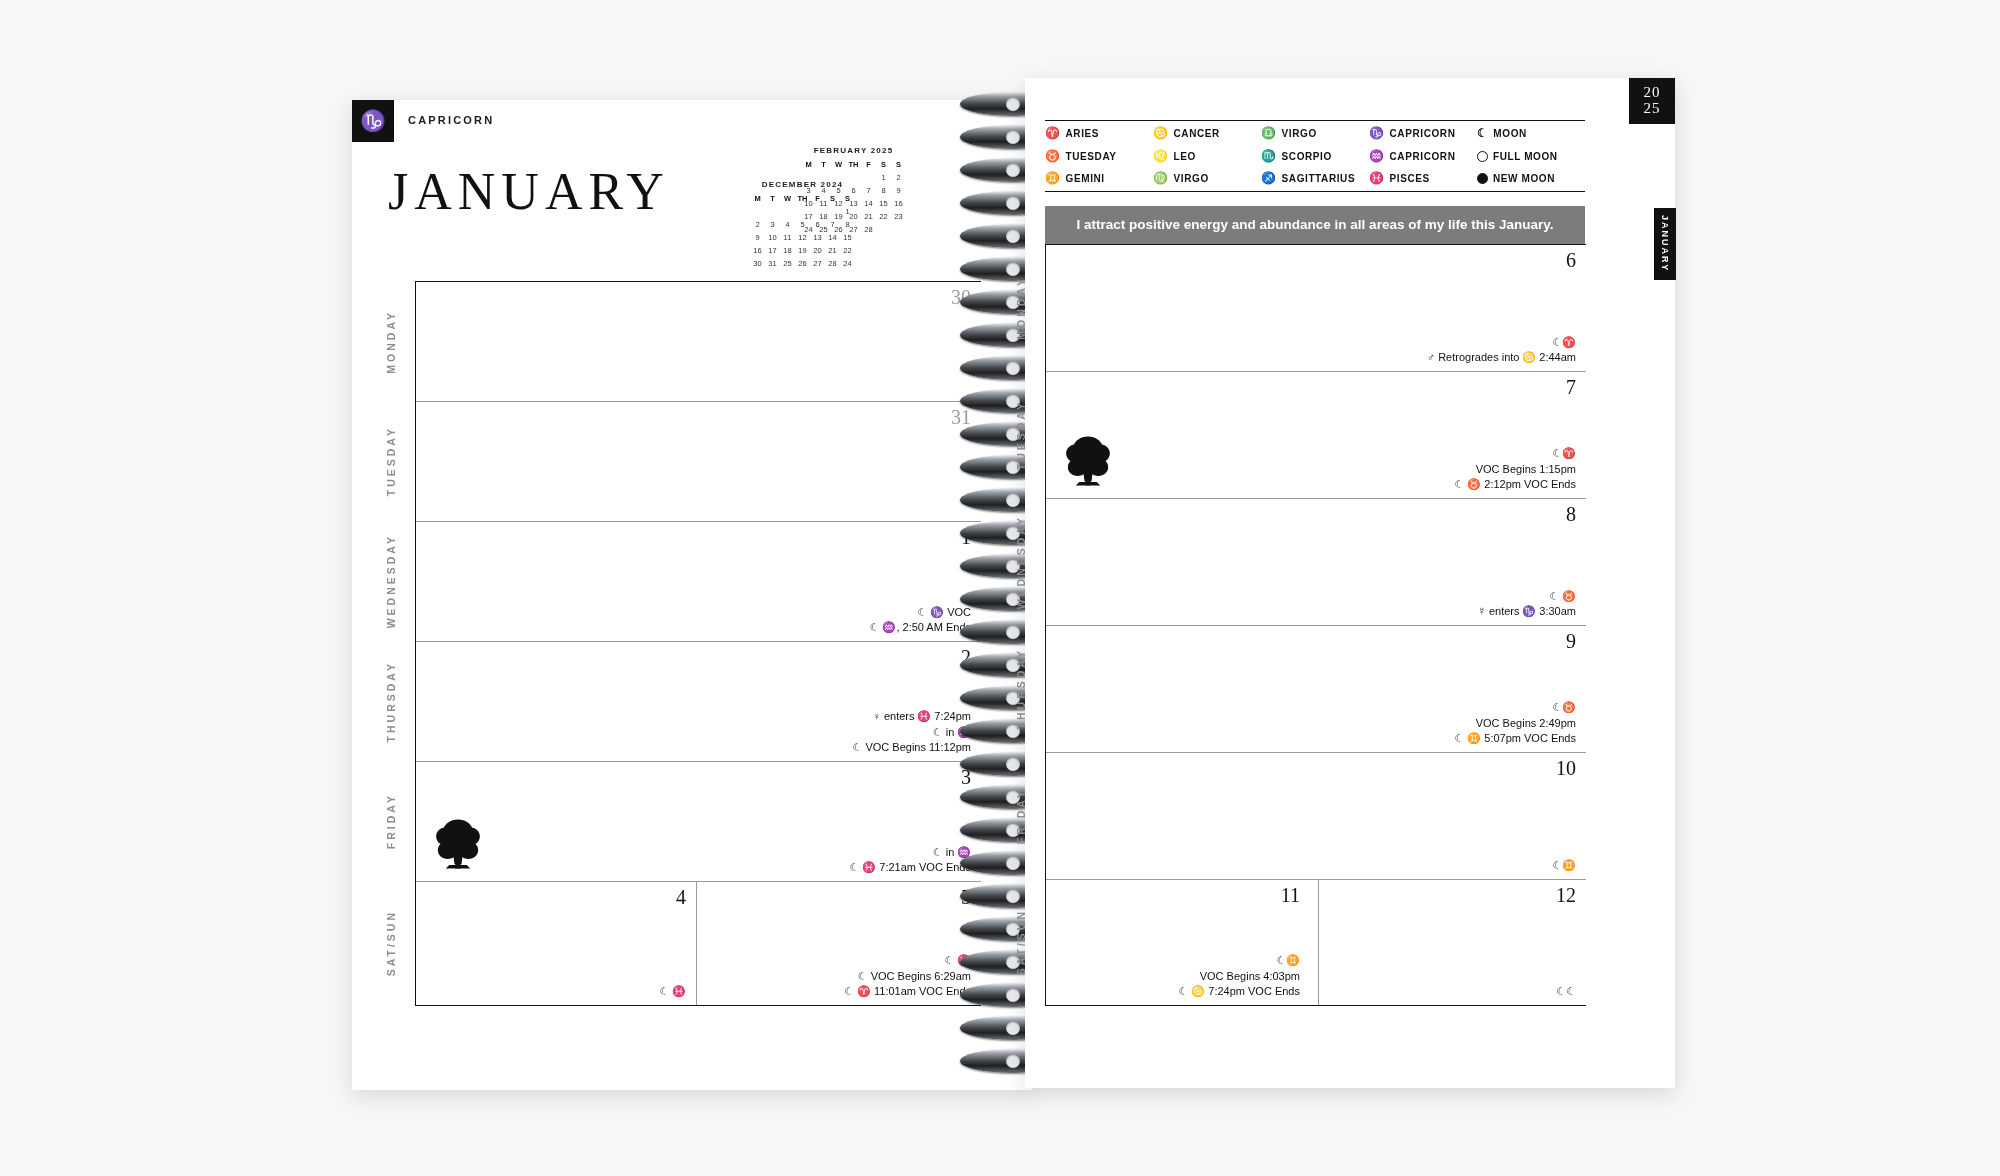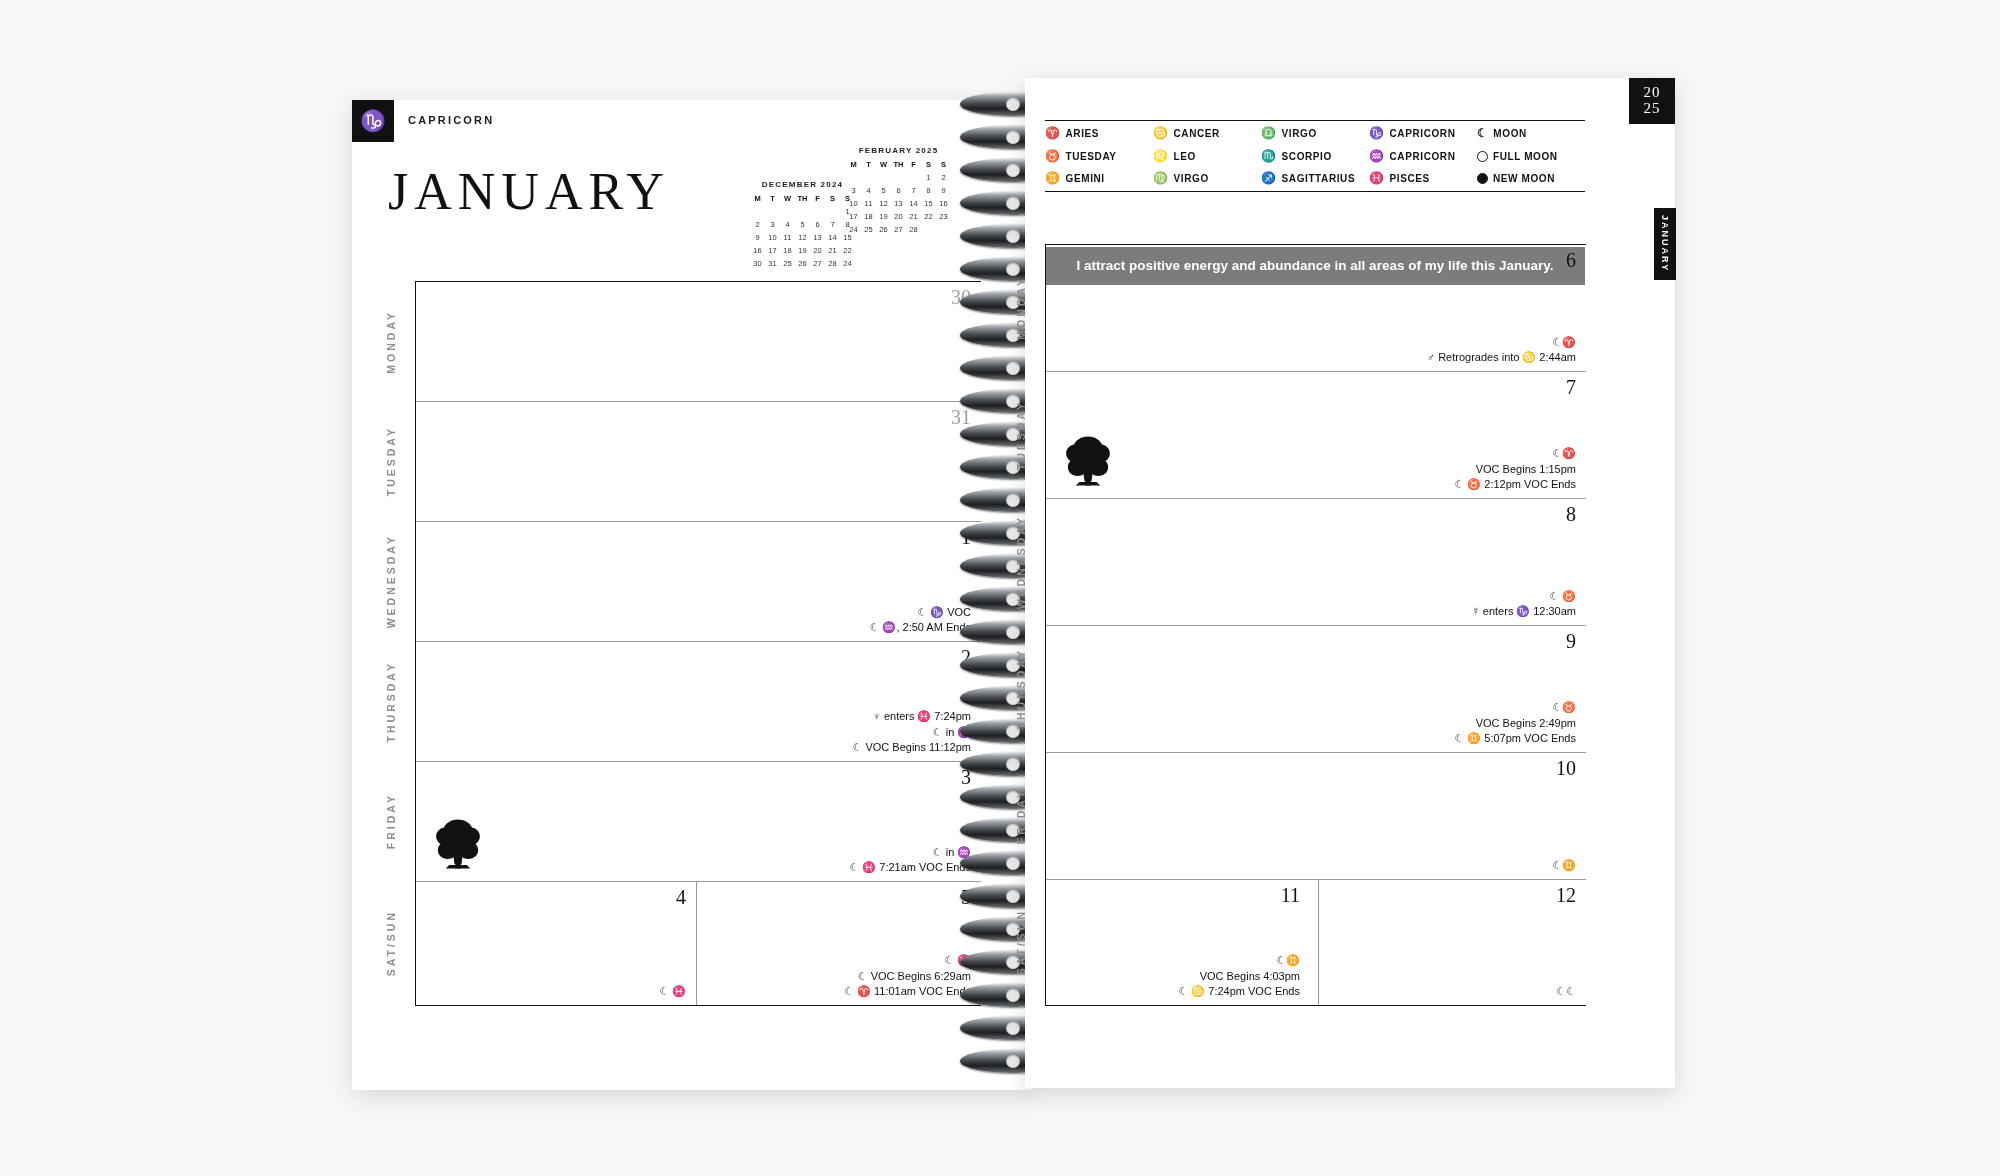--- a/index.html
+++ b/index.html
@@ -26,21 +26,21 @@
   .cap-label{position:absolute;left:56px;top:14px;font-size:11px;letter-spacing:2.2px;color:#1c1c1c;font-weight:700;}
   .month-title{position:absolute;left:36px;top:62px;font-family:"Liberation Serif",serif;font-size:52px;
      letter-spacing:6px;color:#111;}
   .minical{position:absolute;top:46px;font-size:7.5px;color:#222;}
   .minical .mc-title{font-size:8px;letter-spacing:1.2px;font-weight:700;text-align:center;margin-bottom:3px;}
   .minical table{border-collapse:collapse;}
   .minical td{width:13px;height:11px;text-align:center;font-size:7.5px;color:#333;}
   .minical thead td{font-weight:700;color:#111;}
   .mc-dim{color:#bdbdbd;}
   #mc-dec{left:398px;margin-top:34px;}
-  #mc-feb{left:494px;}
+  #mc-feb{left:449px;}
 
   .affirm{position:absolute;left:63px;top:133px;width:565px;height:48px;background:#7c7c7c;color:#fff;
      display:flex;align-items:center;justify-content:center;text-align:center;font-size:13.5px;
      font-weight:700;line-height:1.35;padding:0 14px;box-sizing:border-box;}
 
   .grid{position:absolute;left:63px;top:181px;width:565px;border-left:1px solid #111;}
   .row{position:relative;border-top:1px solid #9a9a9a;box-sizing:border-box;}
   .row:first-child{border-top:1px solid #111;}
   .row.last{border-bottom:1px solid #111;}
   .daylabel{position:absolute;left:-47px;top:0;width:44px;height:100%;display:flex;align-items:center;
@@ -473,21 +473,21 @@
       <div class="lg">
           <span class="gl">♓</span>
           <span>PISCES</span>
         </div>
       <div class="lg">
           <span class="dot new"></span>
           <span>NEW MOON</span>
         </div>
     </div>
 
-    <div class="affirm" style="left:20px;top:128px;width:540px;height:38px;margin-top:41px;">I attract positive energy and abundance in all areas of my life this January.</div>
+    <div class="affirm" style="left:20px;top:128px;width:540px;height:38px;">I attract positive energy and abundance in all areas of my life this January.</div>
 
     <div class="grid" style="left:20px;top:166px;width:540px;">
       <div class="row" style="height:127px">
         <div class="daylabel">
             <span>MONDAY</span>
           </div>
         <div class="daynum blk">6</div>
         <div class="events">
           <div>☾♈</div>
           <div>♂ Retrogrades into ♋ 2:44am</div>
@@ -509,21 +509,21 @@
           <div>☾ ♉ 2:12pm VOC Ends</div>
         </div>
       </div>
       <div class="row" style="height:127px">
         <div class="daylabel">
             <span>WEDNESDAY</span>
           </div>
         <div class="daynum blk">8</div>
         <div class="events">
           <div>☾ ♉</div>
-          <div>☿ enters ♑ 12:30am</div>
+          <div>☿ enters ♑ 3:30am</div>
         </div>
       </div>
       <div class="row" style="height:127px">
         <div class="daylabel">
             <span>THURSDAY</span>
           </div>
         <div class="daynum blk">9</div>
         <div class="events">
           <div>☾♉</div>
           <div>VOC Begins 2:49pm</div>

